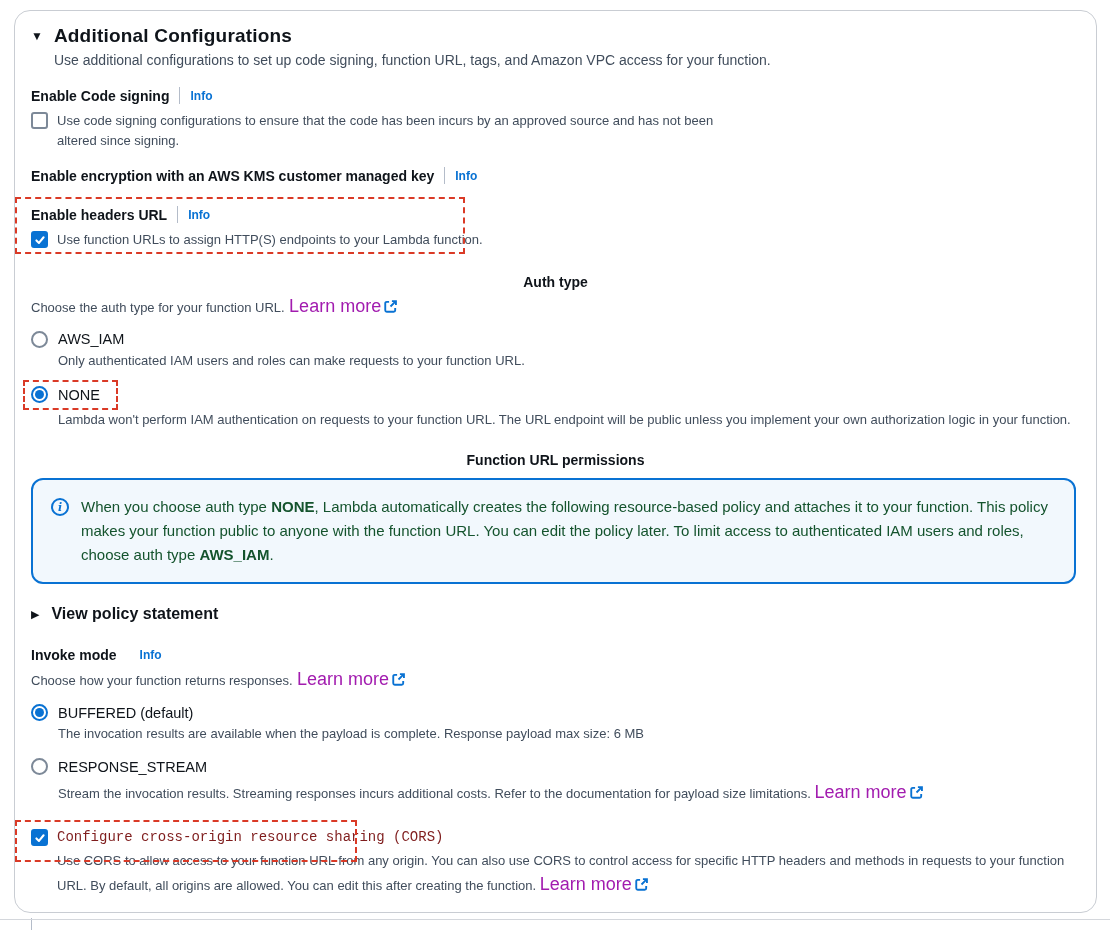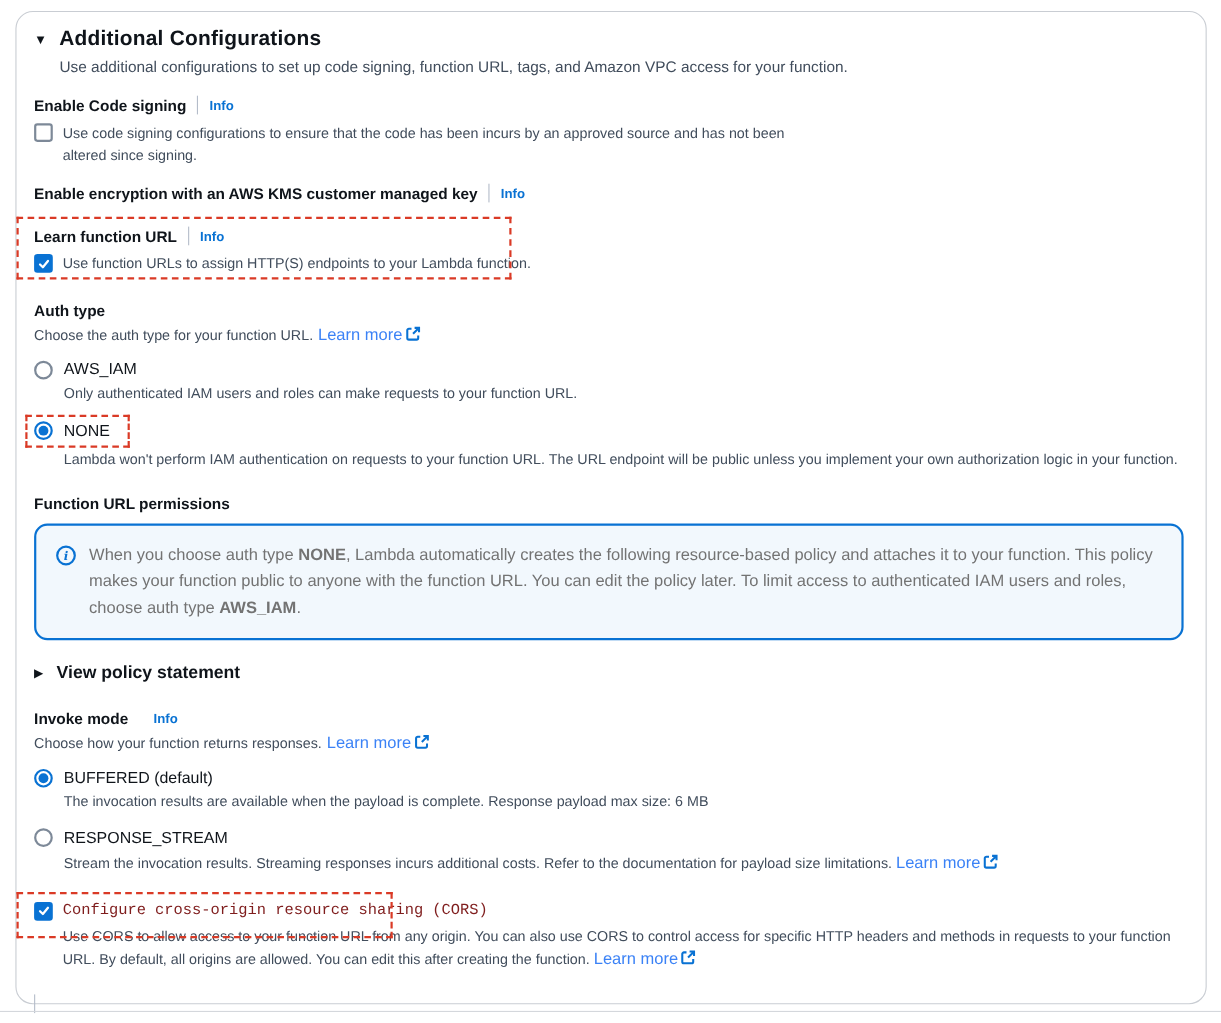--- a/index.html
+++ b/index.html
@@ -13,21 +13,21 @@
     border-top:1px solid #d4d7dc; }
 
   
   .hdr-row { display:flex; align-items:center; gap:11px; cursor:pointer; }
   .tri { font-size:12px; color:#0f141a; line-height:1; }
   .hdr-title { font-size:19px; font-weight:bold; letter-spacing:.2px; }
   .hdr-desc { margin:5px 0 0 23px; font-size:14px; color:#414d5c; }
 
   
   .label-row { display:flex; align-items:center; gap:10px; }
-  .f-label { font-size:14px; font-weight:bold; color:#0f141a; }
+  .f-label { font-size:14px; font-weight:bold; color:#0f141a;text-align:center; }
   .vdiv { width:1px; height:17px; background:#b4bcc9; }
   .info-link { font-size:12px; font-weight:bold; color:#0972d3; text-decoration:none; cursor:pointer; }
 
   
   .check-row { display:flex; align-items:flex-start; gap:9px; margin-top:7px; }
   .cbox { width:17px; height:17px; flex:none; margin-top:1px; border:2px solid #7d8998;
     border-radius:3px; background:#fff; cursor:pointer; display:flex;
     align-items:center; justify-content:center; }
   .cbox.checked { background:#0972d3; border-color:#0972d3; }
   .cbox svg { display:block; }
@@ -38,30 +38,30 @@
   .radio-row { display:flex; align-items:center; gap:10px; margin-top:14px; }
   .radio { width:17px; height:17px; flex:none; border:2px solid #7d8998;
     border-radius:50%; background:#fff; cursor:pointer; position:relative; }
   .radio.selected { border-color:#0972d3; }
   .radio.selected::after { content:""; position:absolute; inset:2px;
     border-radius:50%; background:#0972d3; }
   .radio-label { font-size:14.5px; color:#0f141a; }
   .radio-desc { font-size:13px; color:#414d5c; margin:4px 0 0 27px; line-height:1.45; max-width:1030px; }
 
   .sub-desc { font-size:13px; color:#414d5c; }
-  .learn-more { color:#3b82f6; font-size:15px; text-decoration:none; cursor:pointer; white-space:nowrap; }
+  .learn-more { color:#a21caf; font-size:18px; text-decoration:none; cursor:pointer; white-space:nowrap; }
   .learn-more svg { vertical-align:-2px; margin-left:2px; }
 
   
   .alert { margin:10px 4px 0 0; border:2px solid #0972d3; border-radius:12px;
     background:#f2f8fd; padding:15px 18px; display:flex; gap:12px; }
   .i-icon { width:18px; height:18px; flex:none; margin-top:3px; border:2px solid #0972d3;
     border-radius:50%; color:#0972d3; display:flex; align-items:center; justify-content:center;
     font-family:"DejaVu Serif", serif; font-style:italic; font-weight:bold; font-size:11px; }
-  .alert-text { font-size:15px; line-height:1.6; color:#737373; max-width:990px; }
+  .alert-text { font-size:15px; line-height:1.6; color:#14532d; max-width:990px; }
   .alert-text b { font-weight:bold; }
 
   .expander { display:flex; align-items:center; gap:12px; cursor:pointer; }
   .expander-label { font-size:16px; font-weight:bold; }
 
   
   .rel { position:relative; }
   .dash-box { position:absolute; border:2px dashed #da3a26; pointer-events:none; z-index:3; }
 
   
@@ -96,21 +96,21 @@
     <div class="label-row">
       <span class="f-label">Enable encryption with an AWS KMS customer managed key</span>
       <span class="vdiv"></span>
       <a class="info-link">Info</a>
     </div>
   </div>
 
   <div class="rel" style="margin-top:22px">
     <div class="dash-box" style="left:-16px; top:-9px; width:450px; height:57px;"></div>
     <div class="label-row">
-      <span class="f-label">Learn function URL</span>
+      <span class="f-label">Enable headers URL</span>
       <span class="vdiv"></span>
       <a class="info-link">Info</a>
     </div>
     <div class="check-row">
       <span class="cbox checked">
         <svg width="12" height="12" viewBox="0 0 14 14">
               <path d="M2.8 7.5 L5.8 10.4 L11.2 3.8" stroke="#fff" stroke-width="2.4" fill="none" stroke-linecap="round" stroke-linejoin="round"></path>
             </svg>
       </span>
       <span class="check-text" style="max-width:600px">Use function URLs to assign HTTP(S) endpoints to your Lambda function.</span>

